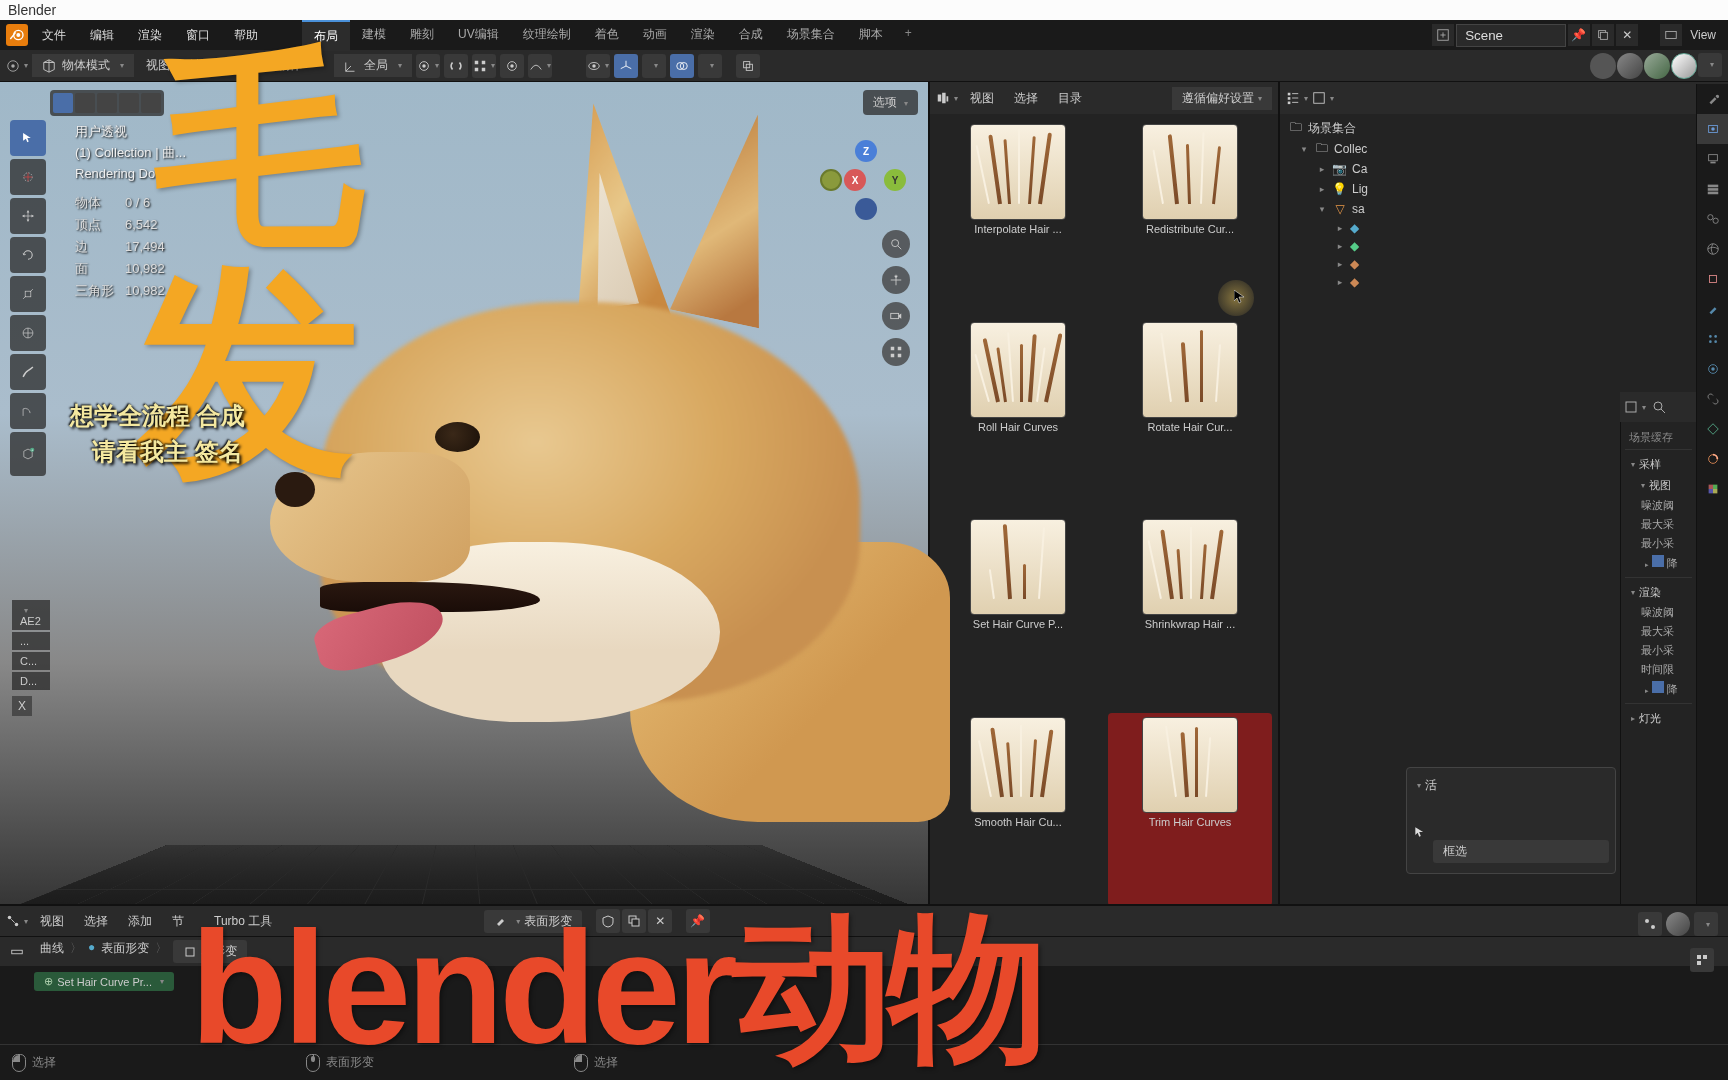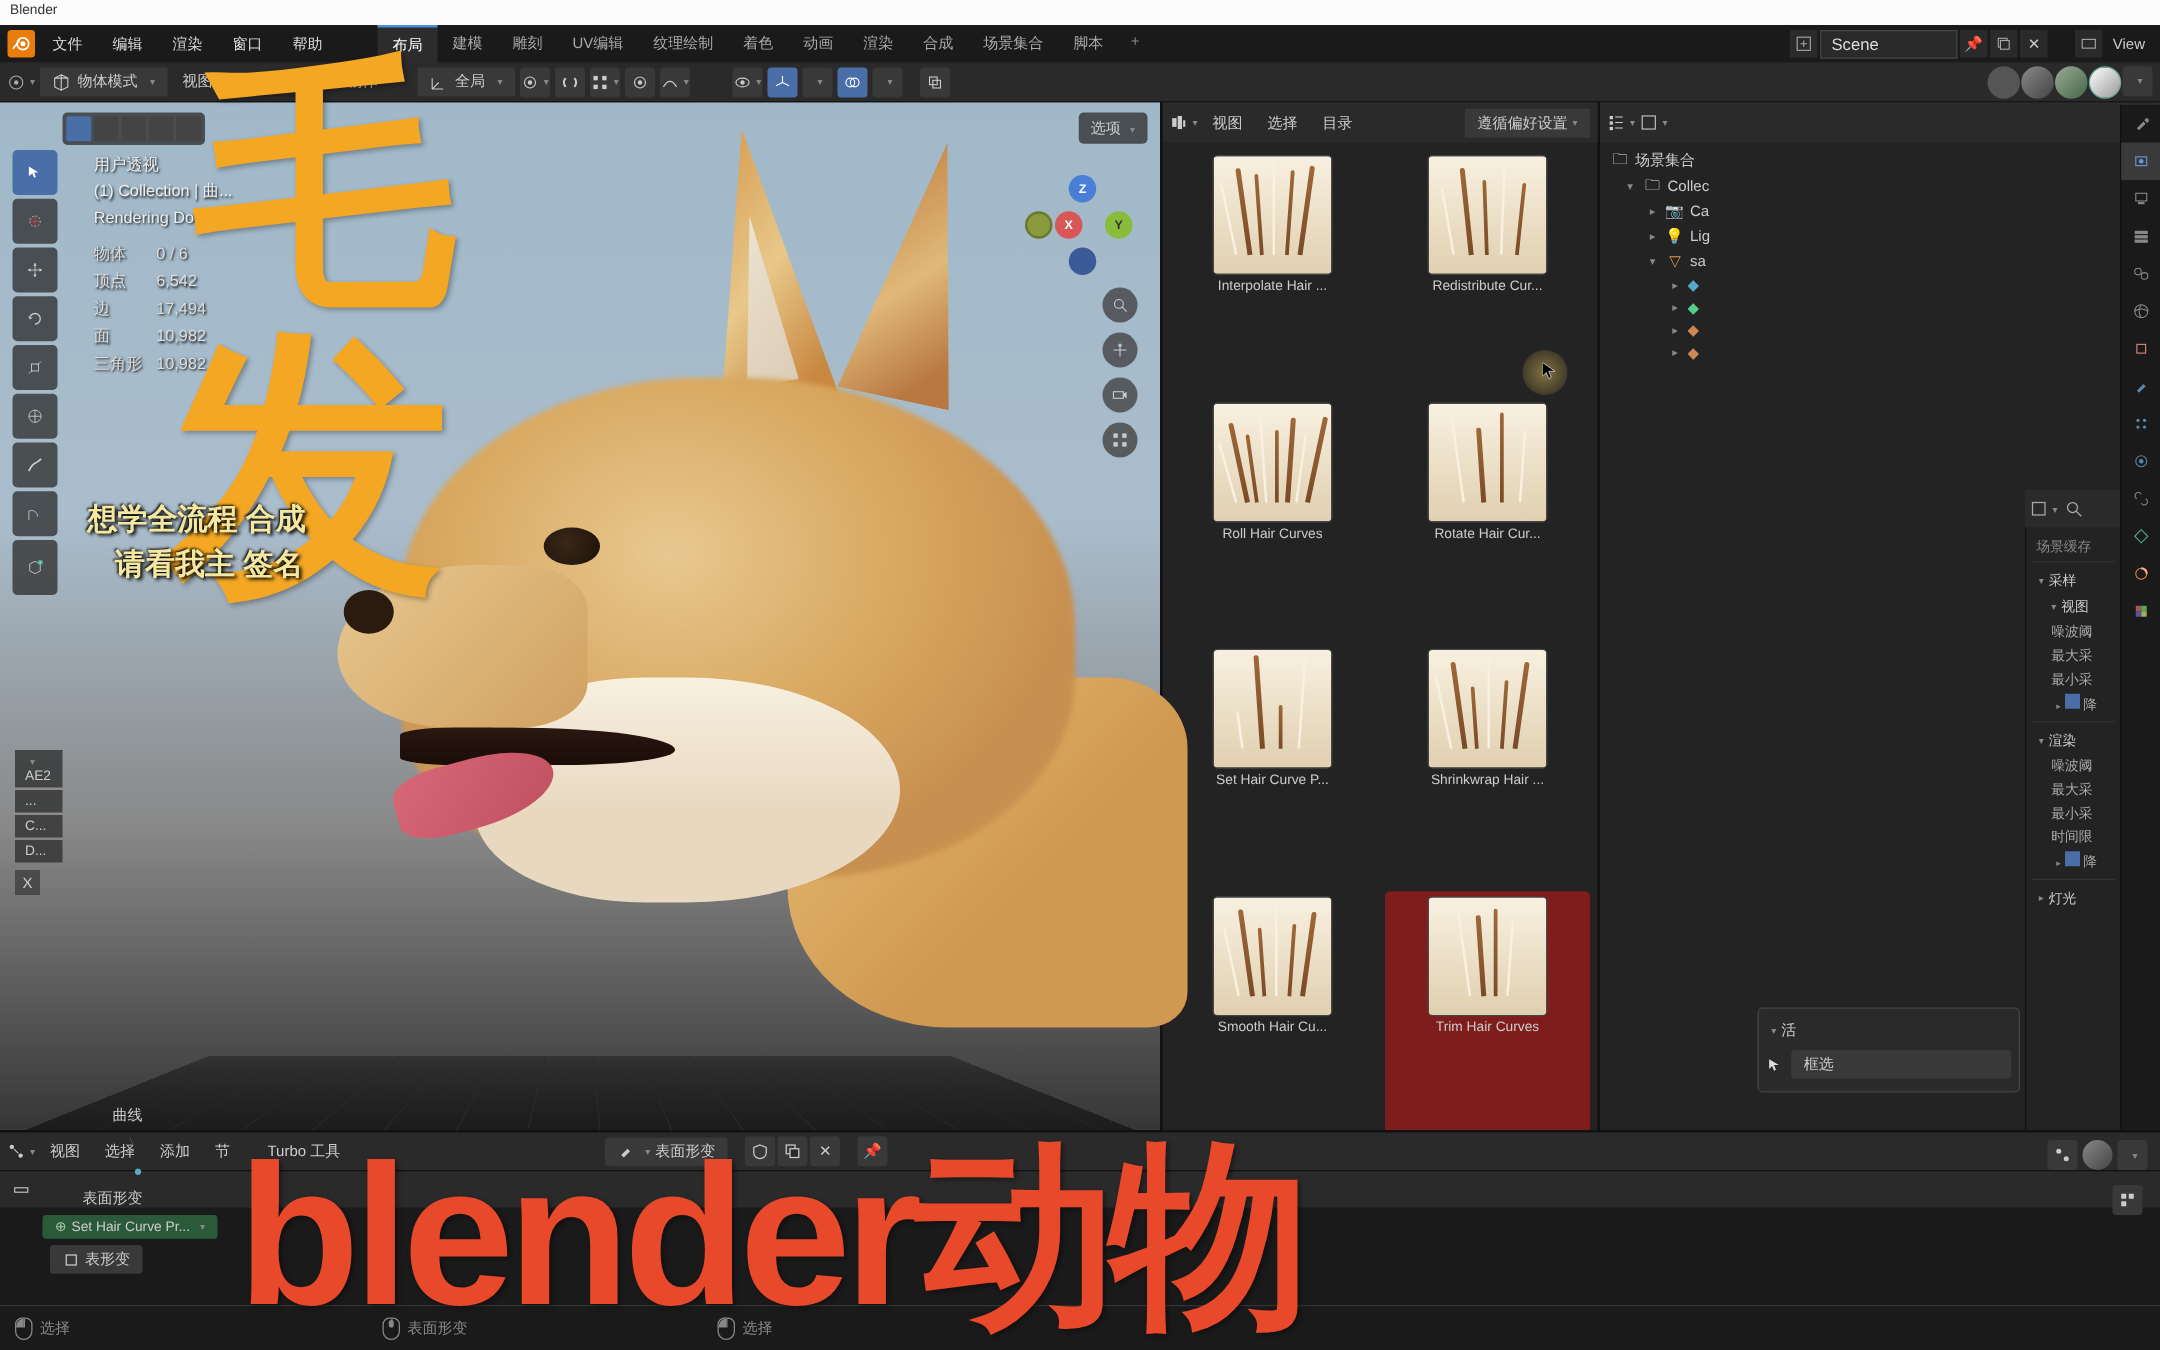--- a/index.html
+++ b/index.html
@@ -1,19 +1,19 @@
 <!DOCTYPE html>
 <html><head>
 <meta charset="utf-8">
 <style>
 * { margin: 0; padding: 0; box-sizing: border-box; font-family: "Microsoft YaHei", sans-serif; }
 body { background: #1e1e1e; color: #ccc; font-size: 12px; overflow: hidden; width: 1728px; height: 1080px; position: relative; }
 
 
-.win-title { background: #fcfcfc; height: 20px; padding: 2px 8px; color: #333; font-size: 11px; }
+.win-title { background: #fcfcfc; height: 20px; padding: 2px 8px; color: #333; font-size: 14px; }
 
 
 .topbar { background: #1a1a1a; height: 30px; display: flex; align-items: center; padding: 0 6px; gap: 4px; }
 .topbar .logo { width: 22px; height: 22px; background: #e87d0d; border-radius: 3px; display: flex; align-items: center; justify-content: center; }
 .topbar .logo svg { width: 16px; height: 16px; }
 .topbar .menu-item { padding: 4px 10px; cursor: pointer; color: #ddd; }
 .workspace-tabs { display: flex; margin-left: 30px; }
 .ws-tab { padding: 6px 12px; cursor: pointer; color: #aaa; }
 .ws-tab.active { background: #2c2c2c; border-top: 2px solid #4a90d9; color: #fff; }
 .ws-add { padding: 6px 10px; cursor: pointer; color: #888; }
@@ -122,21 +122,21 @@
 .props-search-row { position: absolute; right: 32px; top: 380px; width: 76px; height: 30px; background: #2a2a2a; display: flex; align-items: center; gap: 2px; padding: 0 4px; }
 .props-sect { padding: 4px 2px; font-size: 11px; color: #ccc; border-top: 1px solid #333; }
 .props-sect .sh { display: flex; align-items: center; gap: 4px; padding: 3px 0; }
 .props-sect .sr { padding: 2px 0 2px 14px; color: #aaa; }
 .chk { width: 12px; height: 12px; background: #4a6ea8; display: inline-block; }
 
 
 .bottom-area { position: absolute; left: 0; right: 0; bottom: 36px; height: 140px; background: #1a1a1a; border-top: 2px solid #111; }
 .btm-hdr1 { background: #2a2a2a; height: 30px; display: flex; align-items: center; padding: 0 6px; gap: 4px; }
 .btm-hdr2 { background: #2a2a2a; height: 30px; display: flex; align-items: center; padding: 0 6px; gap: 4px; border-top: 1px solid #111; }
-.crumb { display: flex; align-items: flex-end; gap: 6px; padding: 2px 8px; flex-direction: column; }
+.crumb { display: flex; align-items: flex-start; gap: 6px; padding: 2px 8px; }
 .crumb .sep { color: #666; }
 .mod-btn { background: #393939; padding: 3px 10px; border-radius: 3px; cursor: pointer; display: flex; align-items: center; gap: 4px; }
 .set-hc-btn { background: #2a5a3a; padding: 3px 10px; border-radius: 3px; cursor: pointer; margin: 6px 0 0 34px; display: inline-flex; align-items: center; gap: 4px; font-size: 11px; }
 
 
 .statusbar { position: absolute; left: 0; right: 0; bottom: 0; height: 36px; background: #1a1a1a; border-top: 1px solid #333; display: flex; align-items: center; gap: 30px; padding: 0 12px; }
 .status-item { display: flex; align-items: center; gap: 6px; color: #888; }
 .mouse-icon { width: 14px; height: 18px; border: 1.5px solid #888; border-radius: 7px 7px 9px 9px; position: relative; }
 .mouse-icon::before { content: ''; position: absolute; left: 50%; top: 0; width: 1px; height: 7px; background: #888; }
 .mouse-icon.lmb::after { content: ''; position: absolute; left: 0; top: 0; width: 50%; height: 7px; background: #888; border-radius: 7px 0 0 0; }
@@ -149,21 +149,21 @@
 .overlay-blender { position: absolute; left: 190px; bottom: 20px; font-size: 160px; font-weight: bold; color: #e8492a; font-family: "SimHei", sans-serif; line-height: 0.9; text-shadow: 2px 2px 4px rgba(0,0,0,0.4); pointer-events: none; letter-spacing: -5px; }
 
 
 .cursor-highlight { position: absolute; left: 1218px; top: 280px; width: 36px; height: 36px; background: radial-gradient(circle, rgba(200,170,80,0.6), rgba(200,170,80,0)); border-radius: 50%; pointer-events: none; }
 .cursor-arrow { position: absolute; left: 1234px; top: 290px; width: 10px; height: 14px; pointer-events: none; }
 
 
 .active-tool-box { position: absolute; right: 112px; bottom: 170px; width: 210px; background: #2a2a2a; border: 1px solid #444; border-radius: 4px; padding: 6px; }
 .at-hdr { display: flex; align-items: center; gap: 4px; padding: 3px 0; }
 .at-row { display: flex; align-items: center; gap: 6px; padding: 4px 0; }
-.at-sel { background: #393939; padding: 3px 10px; border-radius: 3px; flex: 1; }
+.at-sel { background: #393939; padding: 3px 10px; border-radius: 3px; flex: 1; margin-top: 39px; }
 
 svg { width: 14px; height: 14px; }
 </style>
 </head>
 <body>
 
 <div class="win-title">Blender</div>
 
 <div class="topbar">
   <div class="logo">

